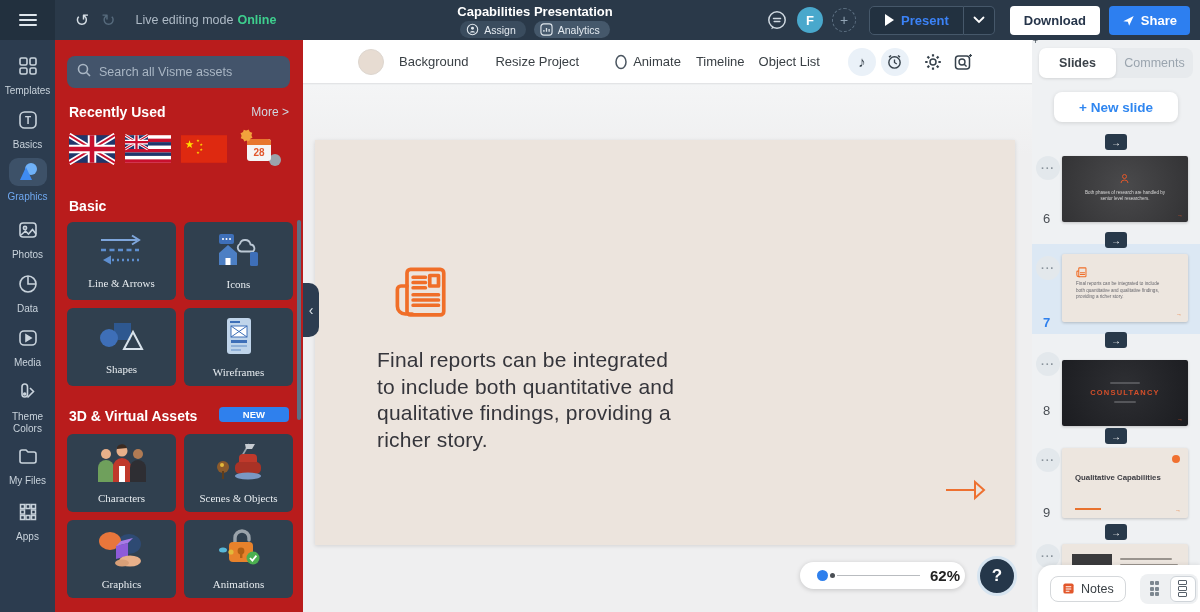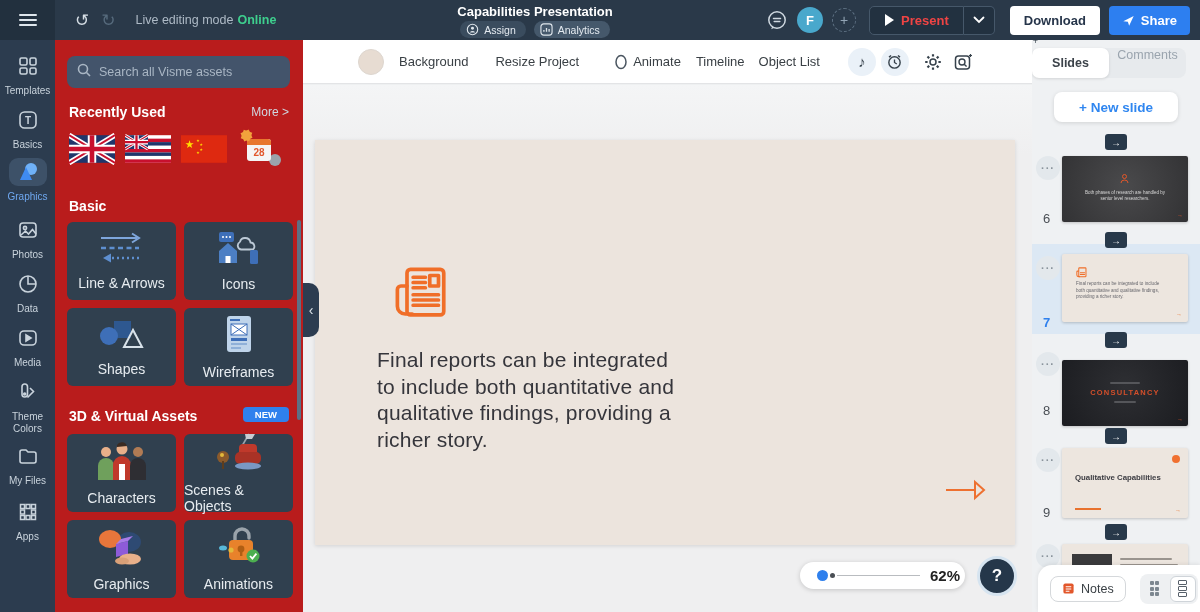--- a/index.html
+++ b/index.html
@@ -17,21 +17,21 @@
   .title-cluster { position:absolute; left:410px; top:0; width:250px; height:40px; text-align:center; }
   .doc-title { color:#fff; font-size:13px; font-weight:700; margin-top:4px; }
   .title-pills { display:flex; justify-content:center; gap:8px; margin-top:2px; }
   .pill { display:flex; align-items:center; gap:5px; background:#3A4C5E; border-radius:12px; padding:2px 10px 2px 6px; color:#e4eaf0; font-size:10.5px; cursor:pointer; }
   .pill.lighter { background:#45586B; }
   .pill .mini-ic { display:flex; }
   .top-right { position:absolute; right:10px; top:0; height:40px; display:flex; align-items:center; gap:9px; }
   .comment-ic { cursor:pointer; display:flex; }
   .avatar { width:26px; height:26px; border-radius:50%; background:#49A8CC; color:#fff; font-size:13px; font-weight:700; display:flex; align-items:center; justify-content:center; cursor:pointer; }
   .add-collab { width:24px; height:24px; border-radius:50%; border:1.5px dashed #5d7082; color:#93a5b5; font-size:14px; display:flex; align-items:center; justify-content:center; cursor:pointer; }
-  .present-btn { display:flex; align-items:center; gap:7px; background:#223140; border:1px solid #46586A; border-radius:5px 0 0 5px; padding:6px 14px; color:#ef4444; font-size:13px; font-weight:700; cursor:pointer; }
+  .present-btn { display:flex; align-items:center; gap:7px; background:#223140; border:1px solid #46586A; border-radius:5px 0 0 5px; padding:6px 14px; color:#3b82f6; font-size:13px; font-weight:700; cursor:pointer; }
   .present-chev { background:#223140; border:1px solid #46586A; border-left:none; border-radius:0 5px 5px 0; padding:6px 9px; display:flex; align-items:center; cursor:pointer; }
   .download-btn { background:#fff; color:#26354a; border-radius:4px; padding:7px 14px; font-size:13px; font-weight:700; cursor:pointer; margin-left:6px; }
   .share-btn { background:#2D7FF0; color:#fff; border-radius:4px; padding:7px 13px; font-size:13px; font-weight:700; cursor:pointer; display:flex; align-items:center; gap:6px; }
 
   
   .rail { position:absolute; left:0; top:40px; width:55px; height:572px; background:#2C3C4F; z-index:40; }
   .rail-item { position:absolute; left:0; width:55px; text-align:center; cursor:pointer; }
   .rail-item .ric { display:inline-flex; justify-content:center; padding:3px 7px; border-radius:9px; }
   .rail-item .rlabel { display:block; font-size:10px; color:#C9D3DC; margin-top:4px; line-height:1.15; }
   .rail-item.active .ric { background:#3D5168; }
@@ -48,22 +48,22 @@
   .recent-thumb { width:46px; height:34px; display:flex; align-items:center; justify-content:center; cursor:pointer; }
   .cal { position:relative; width:30px; height:28px; }
   .cal-body { position:absolute; left:2px; top:4px; width:24px; height:22px; background:#f5f5f5; border-radius:3px; overflow:hidden; text-align:center; }
   .cal-top { height:6px; background:#E8772E; }
   .cal-num { font-size:10px; font-weight:700; color:#E2572B; line-height:15px; }
   .cal-star { position:absolute; left:-3px; top:-4px; width:9px; height:9px; background:#F2A23C; transform:rotate(20deg); }
   .cal-star:after { content:""; position:absolute; inset:0; background:#F2A23C; transform:rotate(45deg); }
   .cal-moon { position:absolute; right:-6px; bottom:-3px; width:12px; height:12px; background:#9aa3ab; border-radius:50%; }
   .tile-grid { position:absolute; left:12px; display:grid; grid-template-columns:109px 109px; gap:8px; }
   .tile { height:78px; background:#30404F; border-radius:6px; display:flex; flex-direction:column; align-items:center; justify-content:center; gap:6px; cursor:pointer; }
-  .tile .tlabel { color:#E7ECF0; font-size:14px; }
-  .new-badge { position:absolute; right:14px; background:#2F80ED; color:#fff; font-size:9.5px; font-weight:700; padding:2px 12px; border-radius:4px; }
+  .tile .tlabel { color:#E7ECF0; font-size:11px;font-family:Liberation Serif, serif; }
+  .new-badge { position:absolute; right:14px; background:#2F80ED; color:#fff; font-size:9.5px; font-weight:700; padding:2px 24px; border-radius:4px; }
   .panel-scroll { position:absolute; right:2px; top:180px; width:4px; height:200px; background:#5D7084; border-radius:2px; }
   .collapse-tab { position:absolute; left:303px; top:283px; width:16px; height:54px; background:#2C3C50; border-radius:0 10px 10px 0; color:#dfe6ec; display:flex; align-items:center; justify-content:center; font-size:14px; cursor:pointer; z-index:45; }
 
   
   .canvasbar { position:absolute; left:303px; top:40px; width:729px; height:44px; background:#fff; border-bottom:1px solid #E3E4E6; display:flex; align-items:center; z-index:30; }
   .cb-swatch { width:26px; height:26px; border-radius:50%; background:#E7DCD2; border:1px solid #ddd6cf; margin-left:55px; cursor:pointer; }
   .cb-label { font-size:13px; color:#3A4045; cursor:pointer; white-space:nowrap; }
   .cb-iconbtn { width:28px; height:28px; border-radius:50%; display:flex; align-items:center; justify-content:center; cursor:pointer; }
   .cb-iconbtn.lightbg { background:#EAF1F8; }
   .music-glyph { font-size:15px; color:#37424C; position:relative; }
@@ -79,21 +79,21 @@
   
   .zoom-pill { position:absolute; left:800px; top:562px; width:165px; height:27px; background:#fff; border-radius:14px; box-shadow:0 1px 5px rgba(0,0,0,.18); display:flex; align-items:center; z-index:60; }
   .zoom-dot { width:11px; height:11px; border-radius:50%; background:#2F80ED; margin-left:17px; cursor:grab; }
   .zoom-stop { width:5px; height:5px; border-radius:50%; background:#4a4f55; margin-left:2px; }
   .zoom-line { width:83px; height:1px; background:#b9bcc0; margin-left:2px; }
   .zoom-val { font-size:15px; font-weight:700; color:#222; margin-left:10px; }
   .help-btn { position:absolute; left:977px; top:556px; width:40px; height:40px; border-radius:50%; background:#25374A; border:3px solid #D6E4F0; color:#fff; font-size:17px; font-weight:700; display:flex; align-items:center; justify-content:center; cursor:pointer; z-index:60; }
 
   
   .rightpanel { position:absolute; left:1032px; top:40px; width:168px; height:572px; background:#EFF1F3; z-index:20; }
-  .tabs { position:absolute; left:0; top:8px; width:154px; height:30px; background:#E7EAED; border-radius:8px; display:flex; }
+  .tabs { position:absolute; left:7px; top:8px; width:154px; height:30px; background:#E7EAED; border-radius:8px; display:flex; align-items:center; }
   .tab { flex:1; text-align:center; font-size:12.5px; cursor:pointer; }
   .tab.sel { background:#fff; border-radius:7px; height:30px; line-height:30px; box-shadow:0 1px 3px rgba(0,0,0,.12); color:#3C434A; font-weight:700; }
   .tab.unsel { color:#9AA4AE; }
   .new-slide-btn { position:absolute; left:22px; top:52px; width:124px; height:30px; background:#fff; border-radius:8px; box-shadow:0 1px 4px rgba(0,0,0,.13); color:#2F86F0; font-size:13.5px; font-weight:700; display:flex; align-items:center; justify-content:center; cursor:pointer; }
   .trans { position:absolute; left:73px; width:22px; height:16px; background:#28394A; border-radius:3px; color:#fff; font-size:10px; font-weight:700; display:flex; align-items:center; justify-content:center; cursor:pointer; z-index:5; }
   .srow { position:absolute; left:0; width:168px; }
   .srow.selected { background:#DCE8F4; }
   .dots-btn { position:absolute; left:4px; width:24px; height:24px; border-radius:50%; background:#E3E8EC; color:#8A949C; font-size:11px; font-weight:700; letter-spacing:1px; display:flex; align-items:center; justify-content:center; cursor:pointer; }
   .snum { position:absolute; left:11px; bottom:4px; font-size:13px; color:#4A4F55; }
   .snum.cur { color:#2F80ED; font-weight:700; }

